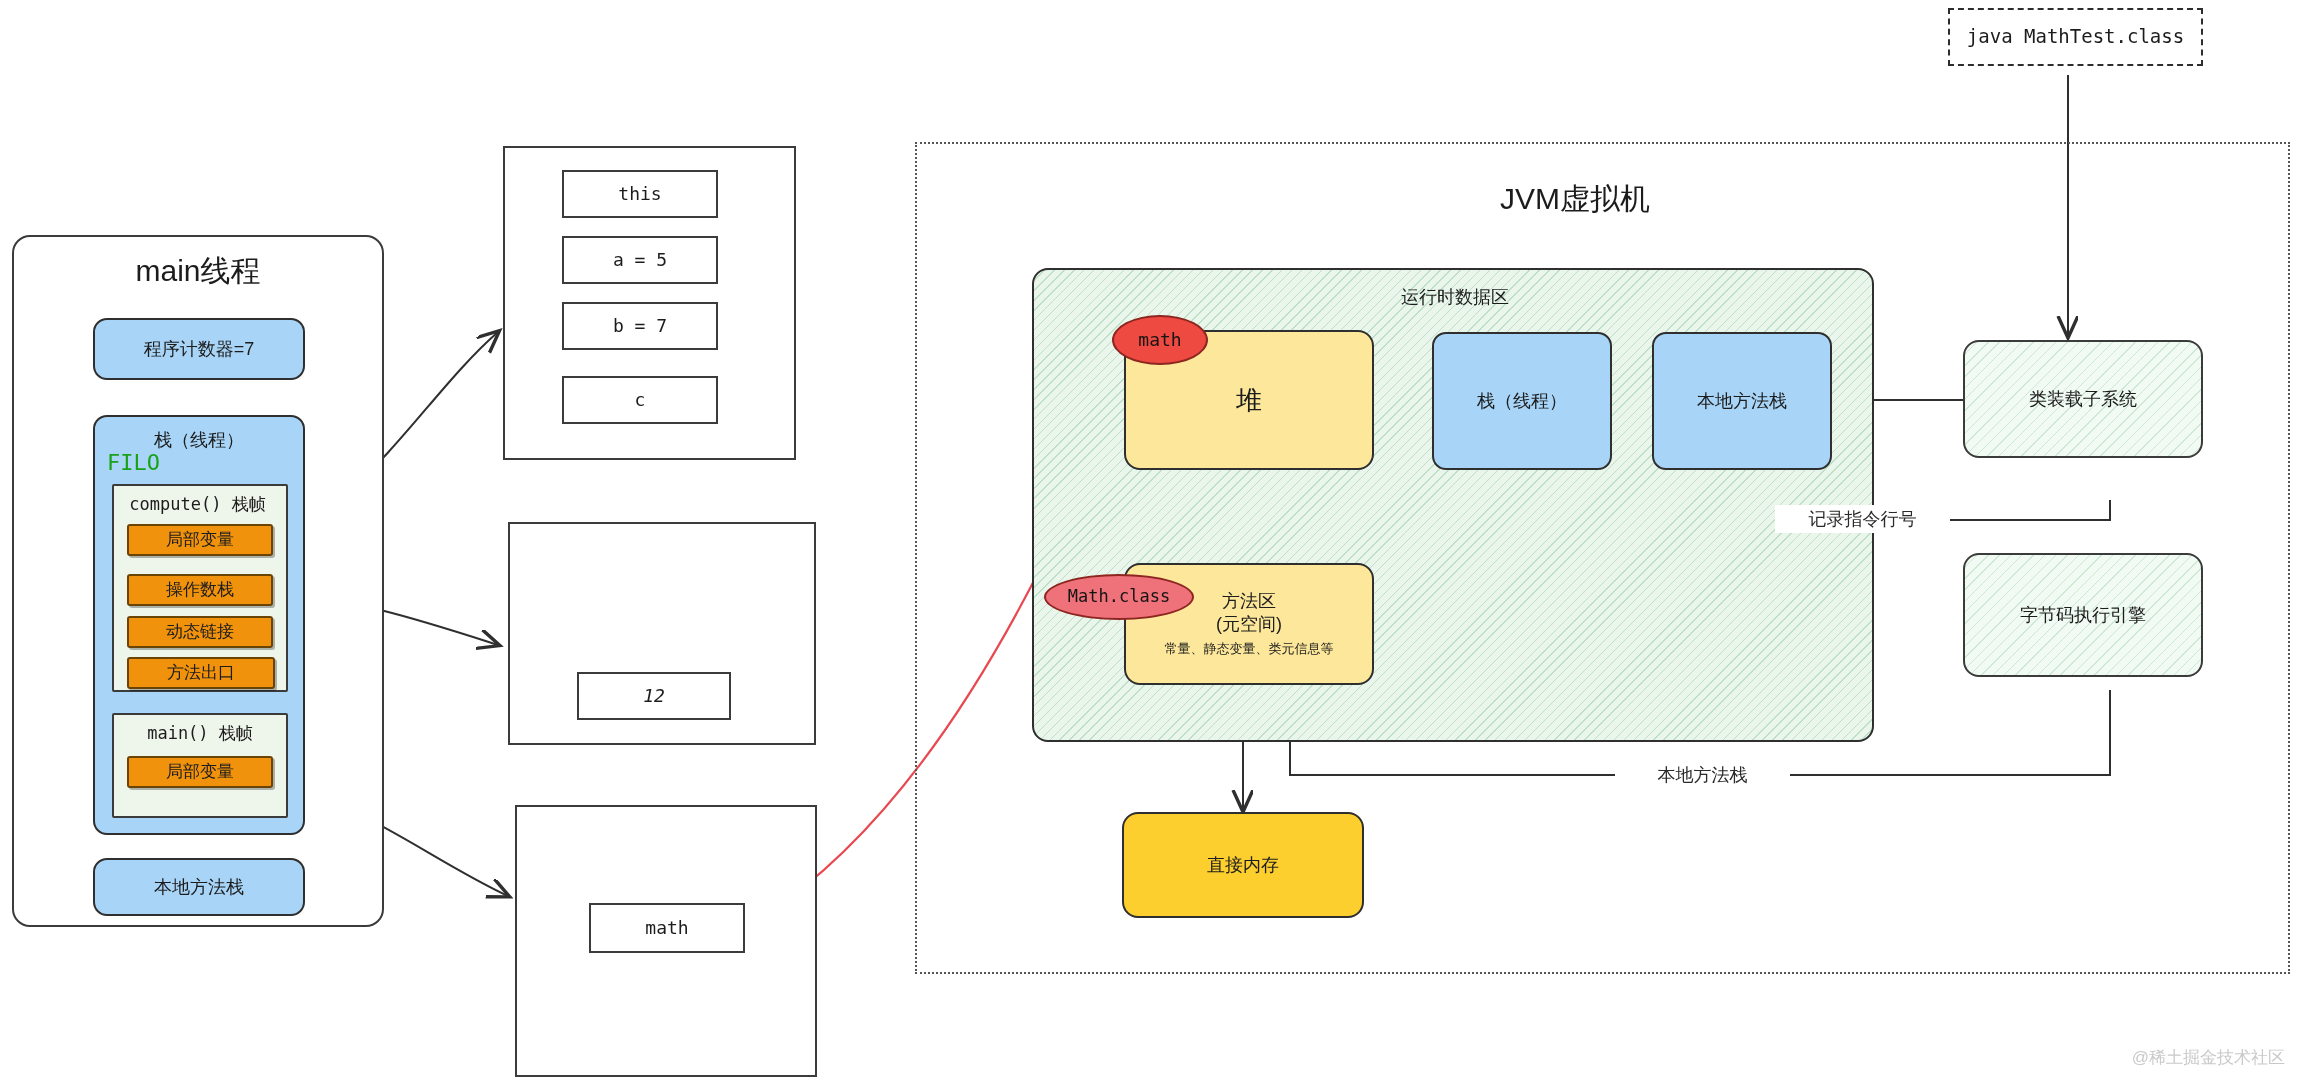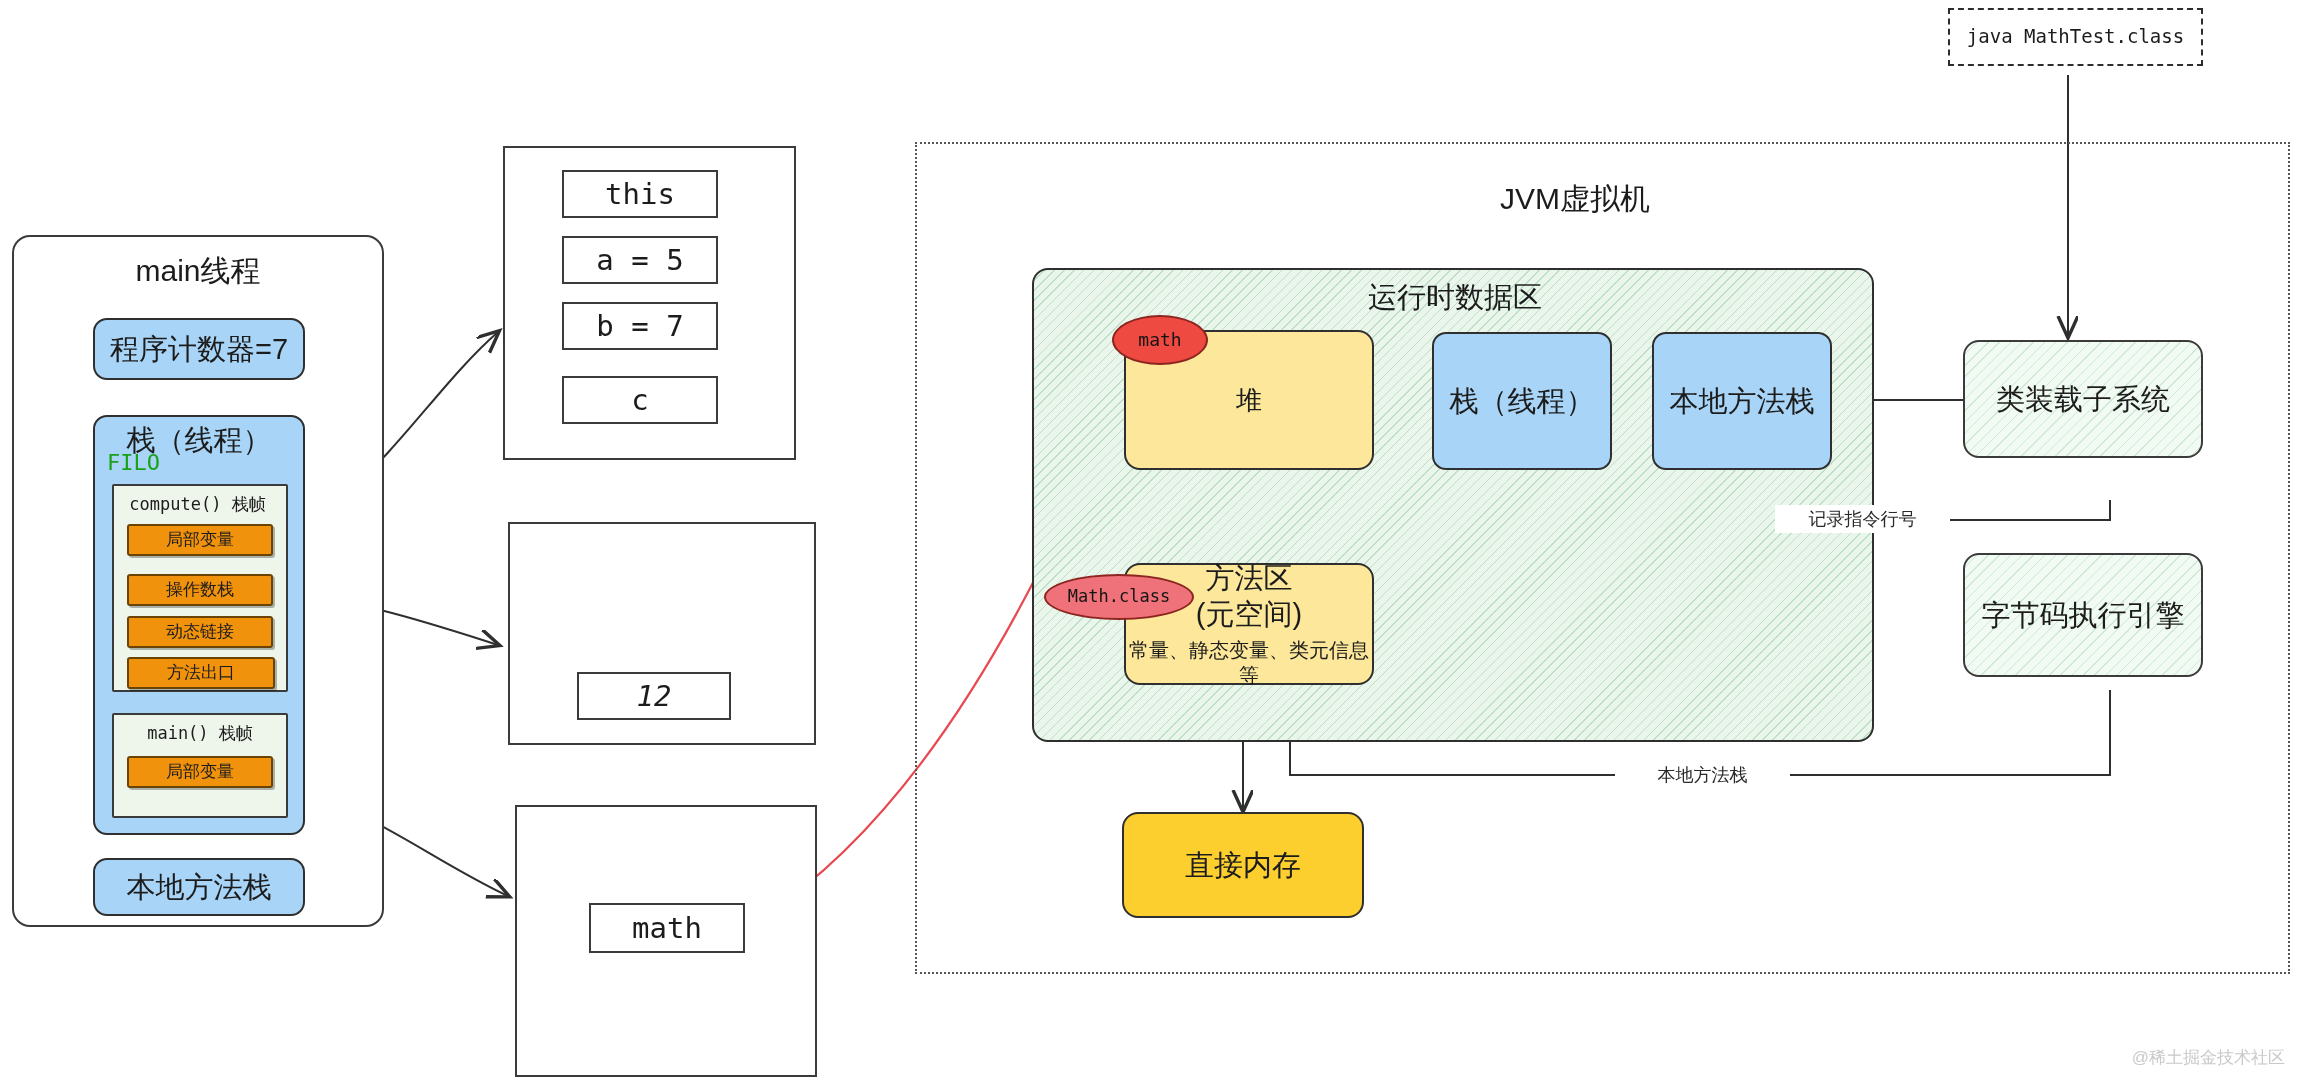--- a/index.html
+++ b/index.html
@@ -28,24 +28,24 @@
     border:2px solid #2f2f2f;border-radius:16px;
   }
   .hatch-green-lite{
     background-color:#f2fbf3;
     background-image:repeating-linear-gradient(135deg, rgba(120,190,140,.30) 0 1px, transparent 1px 8px);
     border:2px solid #3b3b3b;border-radius:16px;
   }
 
   .title-xl{font-size:30px;color:#1c1c1c;}
   .title-lg{font-size:26px;color:#1c1c1c;}
-  .title-md{font-size:29px;color:#1c1c1c;}
+  .title-md{font-size:18px;color:#1c1c1c;}
   .title-sm{font-size:19px;color:#1c1c1c;}
   .title-xs{font-size:17px;color:#1c1c1c;}
-  .tiny{font-size:20px;color:#1c1c1c;}
+  .tiny{font-size:13px;color:#1c1c1c;}
   .filo{color:#1aa11a;font-size:22px;}
   .edge-label{background:#fff;font-size:18px;color:#2a2a2a;padding:0 6px;}
   .watermark{color:#c9c9c9;font-size:17px;}
   svg.wires{position:absolute;left:0;top:0;width:2305px;height:1085px;pointer-events:none;}
 </style>
 </head>
 <body>
 
 <div id="stage">
 

